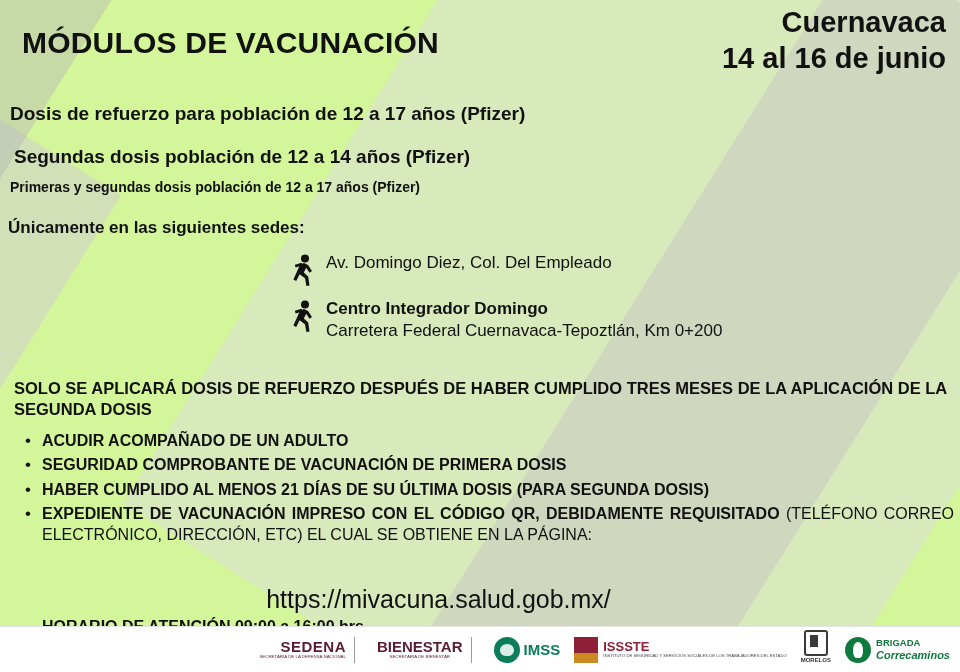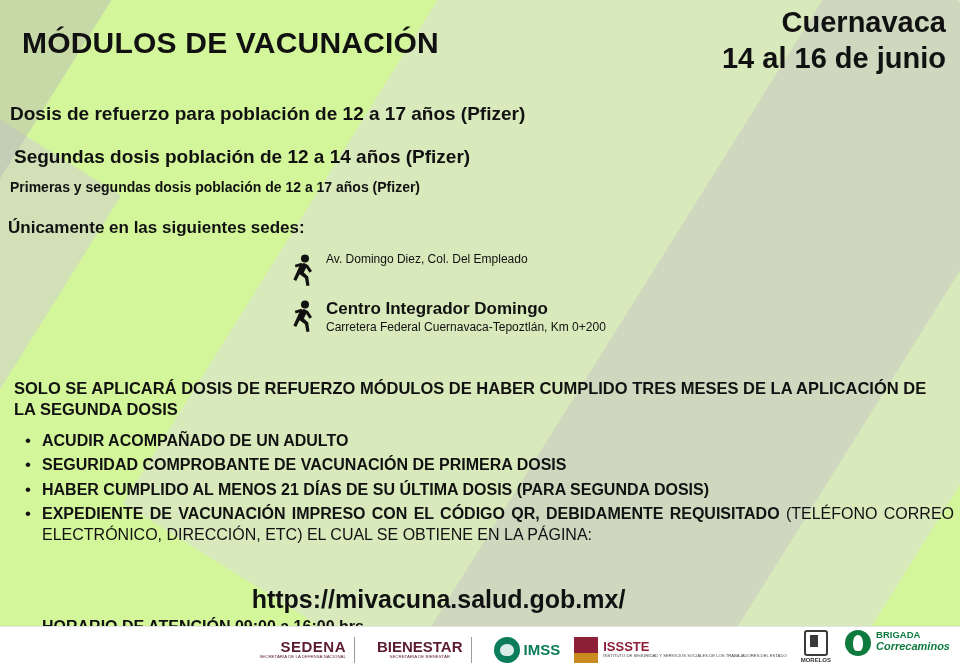--- a/index.html
+++ b/index.html
@@ -127,21 +127,21 @@
     padding-top: 2px;
   }
   .venue-text { padding-top: 0; }
   .venue-name {
     font-size: 17px;
     font-weight: bold;
     color: #111;
     line-height: 1.3;
   }
   .venue-addr {
-    font-size: 12px;
+    font-size: 17px;
     color: #111;
     line-height: 1.3;
     text-align: center;
   }
 
   .notice {
     position: absolute;
     left: 14px;
     top: 378px;
     width: 935px;
@@ -176,21 +176,21 @@
   .just { text-align: justify; }
 
   .url {
     position: absolute;
     left: 0;
     top: 585px;
     width: 877px;
     text-align: center;
     font-size: 25px;
     color: #111;
-    font-weight: bold;
+    font-weight: normal;
   }
   .hour {
     position: absolute;
     left: 14px;
     top: 618px;
     font-size: 16px;
     font-weight: bold;
     color: #111;
     display: flex;
   }
@@ -302,21 +302,21 @@
     left: 4px; top: 3px;
     width: 8px; height: 12px;
     background: #3a3a3a;
   }
   .morelos-text {
     font-size: 6px;
     color: #333;
     font-weight: bold;
     margin-top: 1px;
   }
-  .brigada-wrap { display: flex; align-items: flex-start; }
+  .brigada-wrap { display: flex; align-items: center; }
   .brigada-mark {
     width: 26px; height: 26px; border-radius: 50%;
     background: #0f7a3d;
     margin-right: 5px;
     position: relative;
   }
   .brigada-mark::after {
     content: "";
     position: absolute; left: 8px; top: 5px;
     width: 10px; height: 16px;
@@ -385,21 +385,21 @@
           </svg>
         </div>
         <div class="venue-text">
           <div class="venue-name">Centro Integrador Domingo</div>
           <div class="venue-addr">Carretera Federal Cuernavaca-Tepoztlán,  Km 0+200</div>
         </div>
       </div>
 
     </div>
 
-    <div class="notice">SOLO SE APLICARÁ  DOSIS DE REFUERZO MÓDULOS DE HABER CUMPLIDO TRES MESES DE LA APLICACIÓN  DE LA SEGUNDA DOSIS</div>
+    <div class="notice">SOLO SE APLICARÁ  DOSIS DE REFUERZO DESPUÉS DE HABER CUMPLIDO TRES MESES DE LA APLICACIÓN  DE LA SEGUNDA DOSIS</div>
 
     <div class="bullets">
 
       <div class="bullet">
         <div class="dot">•</div>
         <div class="btext">
           <b>ACUDIR ACOMPAÑADO DE UN ADULTO</b><span></span>
         </div>
       </div>
 

